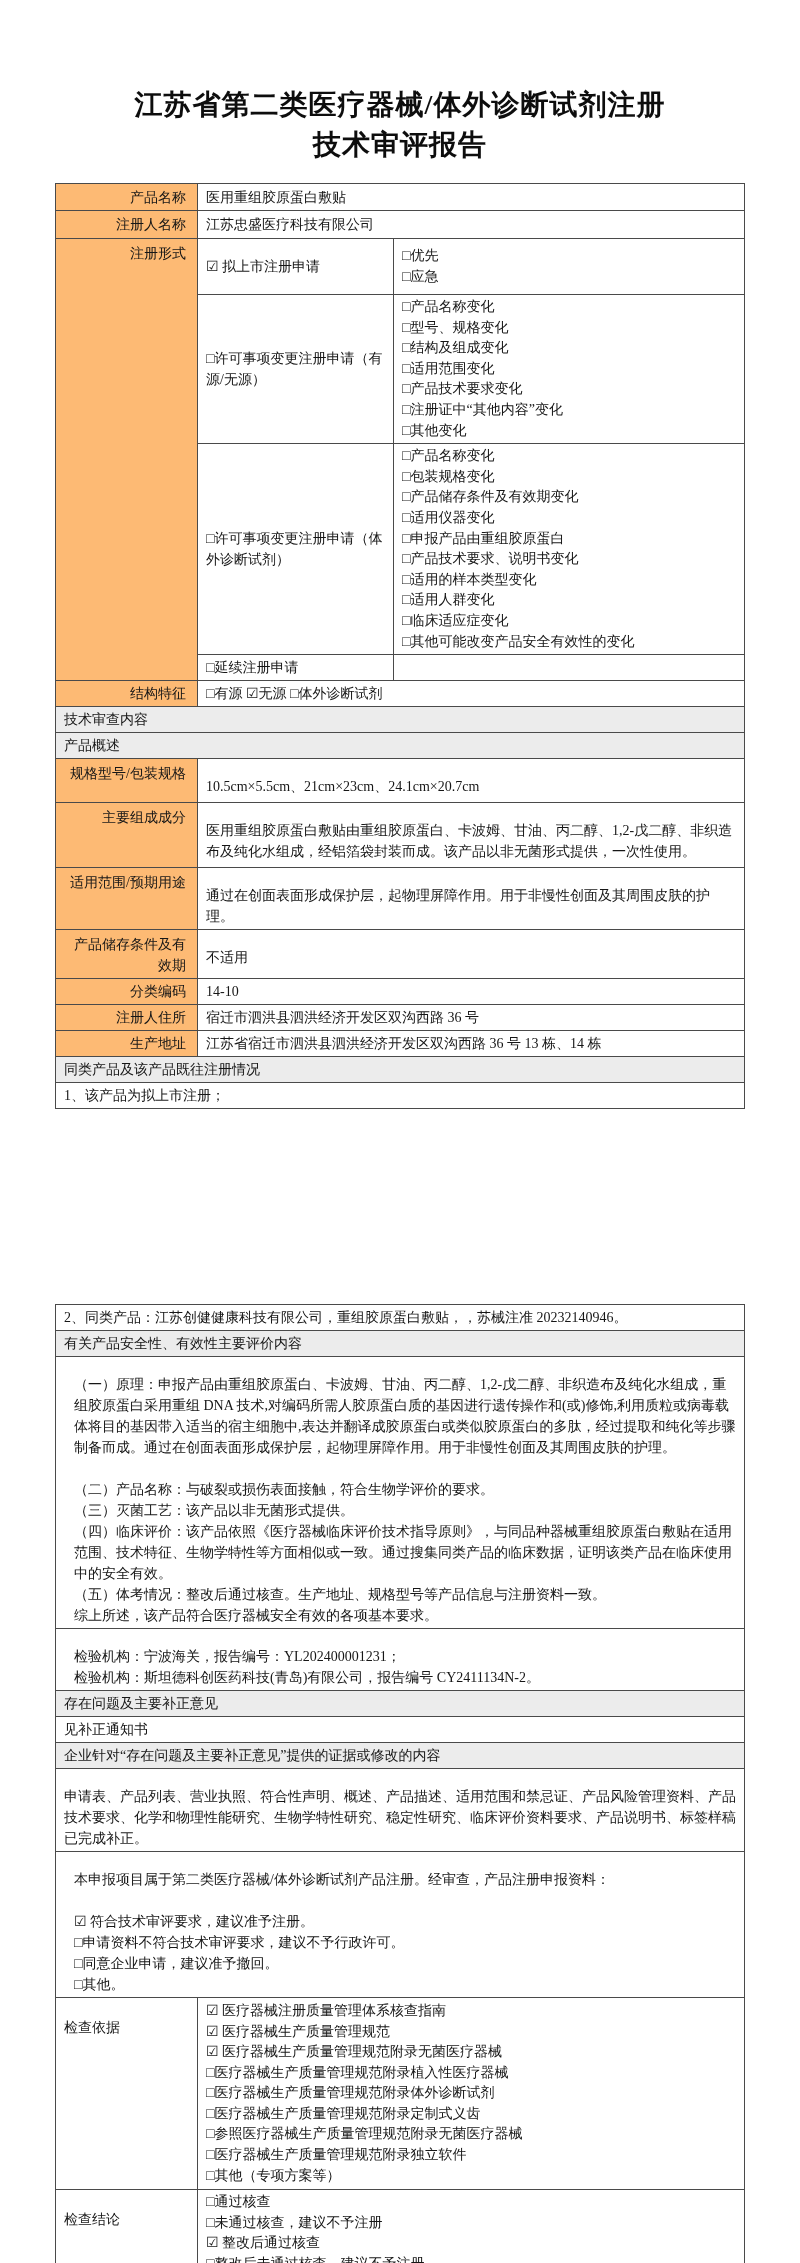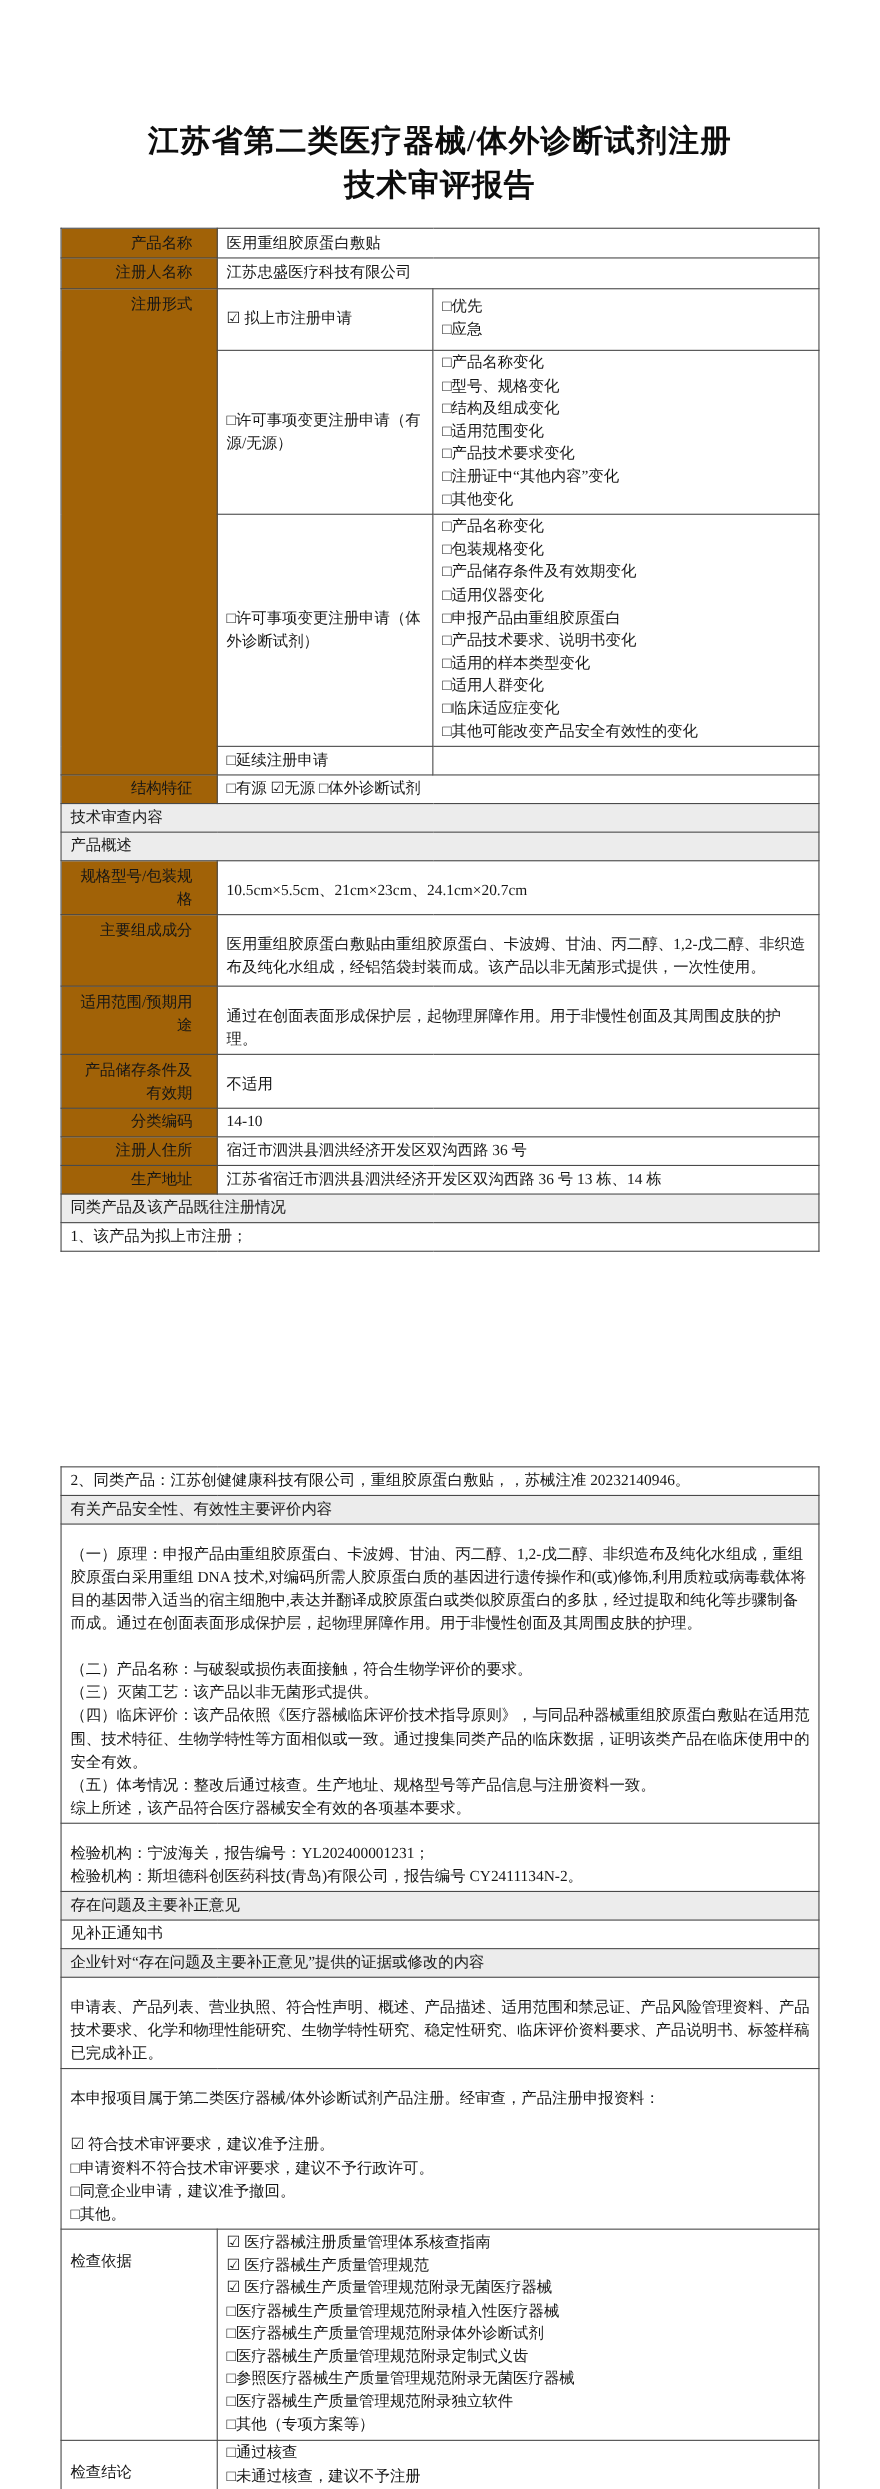--- a/index.html
+++ b/index.html
@@ -1,27 +1,27 @@
 <!DOCTYPE html>
 <html><head>
 <meta charset="utf-8">
 <style>
   html,body{margin:0;padding:0;background:#ffffff;}
   body{width:800px;font-family:"Liberation Serif","DejaVu Serif",serif;color:#161616;}
   .page{width:800px;box-sizing:border-box;padding:85px 55px 110px 55px;background:#ffffff;}
-  .doc-title{text-align:center;font-weight:bold;font-size:28px;line-height:40px;letter-spacing:1px;color:#0d0d0d;margin-top:24px;}
+  .doc-title{text-align:center;font-weight:bold;font-size:28px;line-height:40px;letter-spacing:1px;color:#0d0d0d;}
   .title-gap{height:18px;}
   table{width:100%;border-collapse:collapse;table-layout:fixed;font-size:14px;line-height:21px;}
   td{border:1px solid #4a4a4a;padding:2px 8px;vertical-align:middle;word-break:break-all;}
-  .lbl{background:#a16207;text-align:right;padding-right:22px;}
+  .lbl{background:#fdba74;text-align:right;padding-right:11px;}
   .lbl2{background:#ffffff;text-align:left;vertical-align:top;padding-top:19px;}
   .vt{vertical-align:top;padding-top:4px;}
   .hdr{background:#ececec;}
   .opt div{line-height:20.6px;}
-  .para{line-height:21px;min-height:21px;}
+  .para{line-height:21px;min-height:21px;margin-left:10px;}
   .top{vertical-align:top;padding-top:17px;}
   .page-gap{height:195px;}
 </style>
 </head>
 <body>
 
 <div class="page">
 
   <div class="doc-title">
     <div>江苏省第二类医疗器械/体外诊断试剂注册</div>

